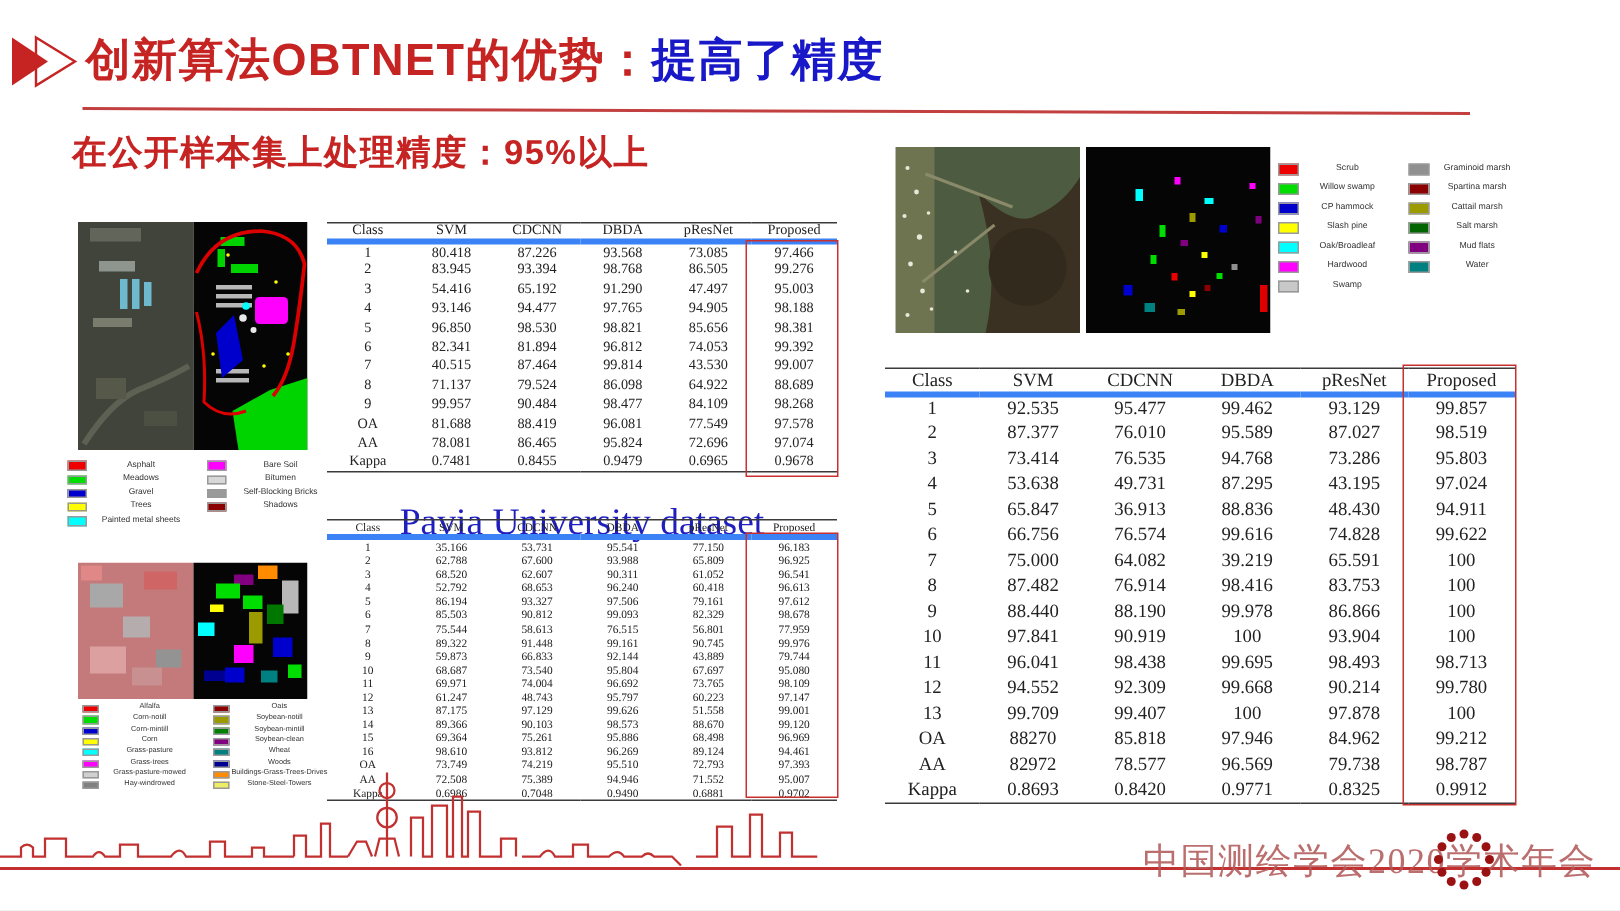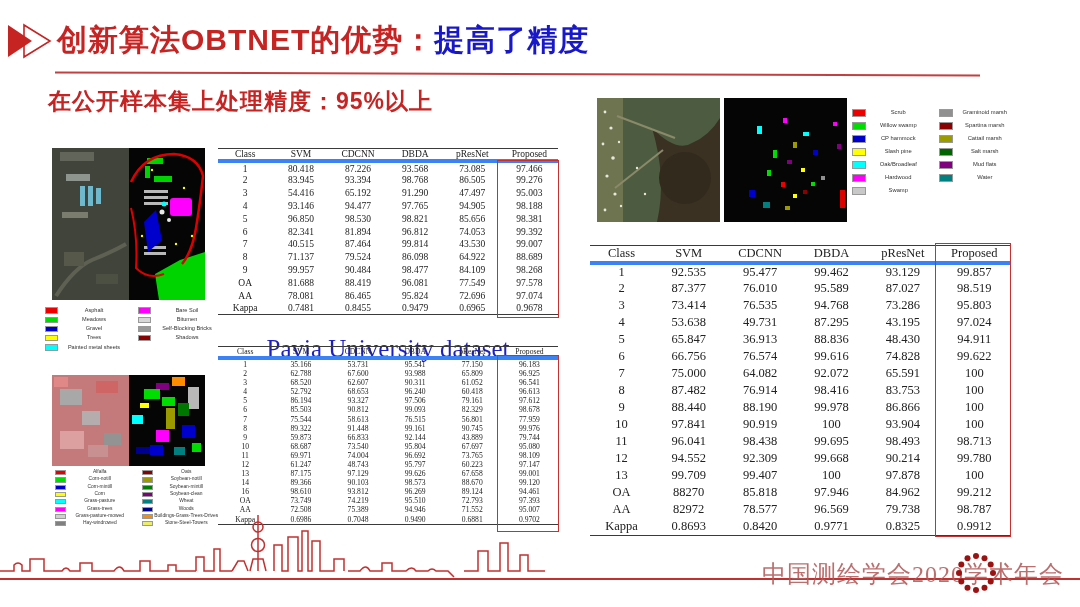--- a/index.html
+++ b/index.html
@@ -511,30 +511,38 @@
             <td>48.743</td>
             <td>95.797</td>
             <td>60.223</td>
             <td>97.147</td>
           </tr>
           <tr>
             <td>13</td>
             <td>87.175</td>
             <td>97.129</td>
             <td>99.626</td>
-            <td>67.658</td>
+            <td>51.558</td>
             <td>99.001</td>
           </tr>
           <tr>
             <td>14</td>
             <td>89.366</td>
             <td>90.103</td>
             <td>98.573</td>
             <td>88.670</td>
             <td>99.120</td>
+          </tr>
+          <tr>
+            <td>15</td>
+            <td>69.364</td>
+            <td>75.261</td>
+            <td>95.886</td>
+            <td>68.498</td>
+            <td>96.969</td>
           </tr>
           <tr>
             <td>16</td>
             <td>98.610</td>
             <td>93.812</td>
             <td>96.269</td>
             <td>89.124</td>
             <td>94.461</td>
           </tr>
           <tr>
@@ -732,21 +740,21 @@
             <td>66.756</td>
             <td>76.574</td>
             <td>99.616</td>
             <td>74.828</td>
             <td>99.622</td>
           </tr>
           <tr>
             <td>7</td>
             <td>75.000</td>
             <td>64.082</td>
-            <td>92.072</td>
+            <td>39.219</td>
             <td>65.591</td>
             <td>100</td>
           </tr>
           <tr>
             <td>8</td>
             <td>87.482</td>
             <td>76.914</td>
             <td>98.416</td>
             <td>83.753</td>
             <td>100</td>

